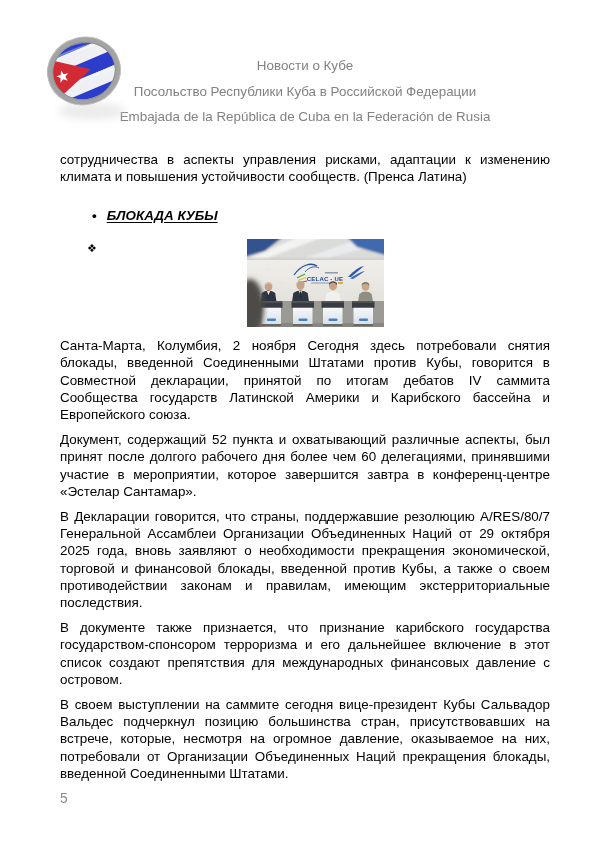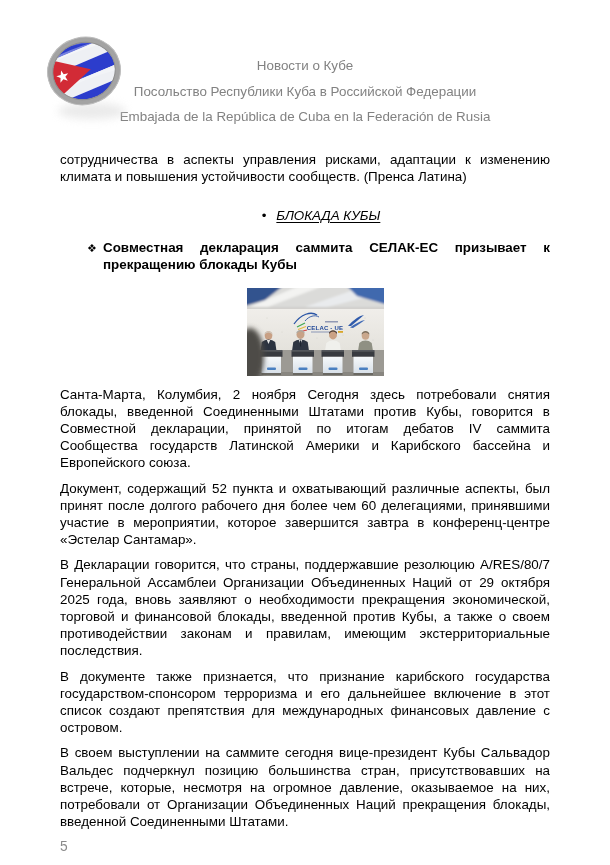--- a/index.html
+++ b/index.html
@@ -52,24 +52,23 @@
   }
   
   p.body-par {
     margin: 0 0 8px 0;
     text-align: justify;
   }
   p.intro-par { margin: 0 0 22px 0; text-align: justify; }
   .bold { font-weight: normal; }
   
   .section-heading {
-    text-align: center;
     padding-left: 32px;
     margin: 0 0 15px 0;
-    font-weight: normal;
+    font-weight: bold;
   }
   .section-heading .dot {
     display: inline-block;
     margin-right: 10px;
     font-style: normal;
   }
   .section-heading .heading-text {
     font-style: italic;
     text-decoration: underline;
     text-underline-offset: 2px;
@@ -146,21 +145,21 @@
       <div>Embajada de la República de Cuba en la Federación de Rusia</div>
     </header>
 
     <p class="intro-par"><span>сотрудничества в аспекты управления рисками, адаптации к изменению климата и повышения устойчивости сообществ.</span> <span class="bold">(Пренса Латина)</span></p>
 
     <div class="section-heading">
       <span class="dot">•</span><span class="heading-text">БЛОКАДА КУБЫ</span>
     </div>
 
     <div class="item-heading">
-      <span class="diamond">❖</span><span>Совместная декларация саммита СЕЛАК-ЕС призывает к прекращению блокады Кубы</span>
+      <span class="diamond">❖</span>
     </div>
 
     <figure class="summit-photo">
       <svg width="137" height="88" viewBox="0 0 137 88">
         <defs>
           <linearGradient id="wallg" x1="0" y1="0" x2="0" y2="1">
             <stop offset="0" stop-color="#f0eeea"></stop>
               <stop offset="1" stop-color="#e4e2dc"></stop>
           </linearGradient>
           <linearGradient id="scrg" x1="0" y1="0" x2="0" y2="1">

